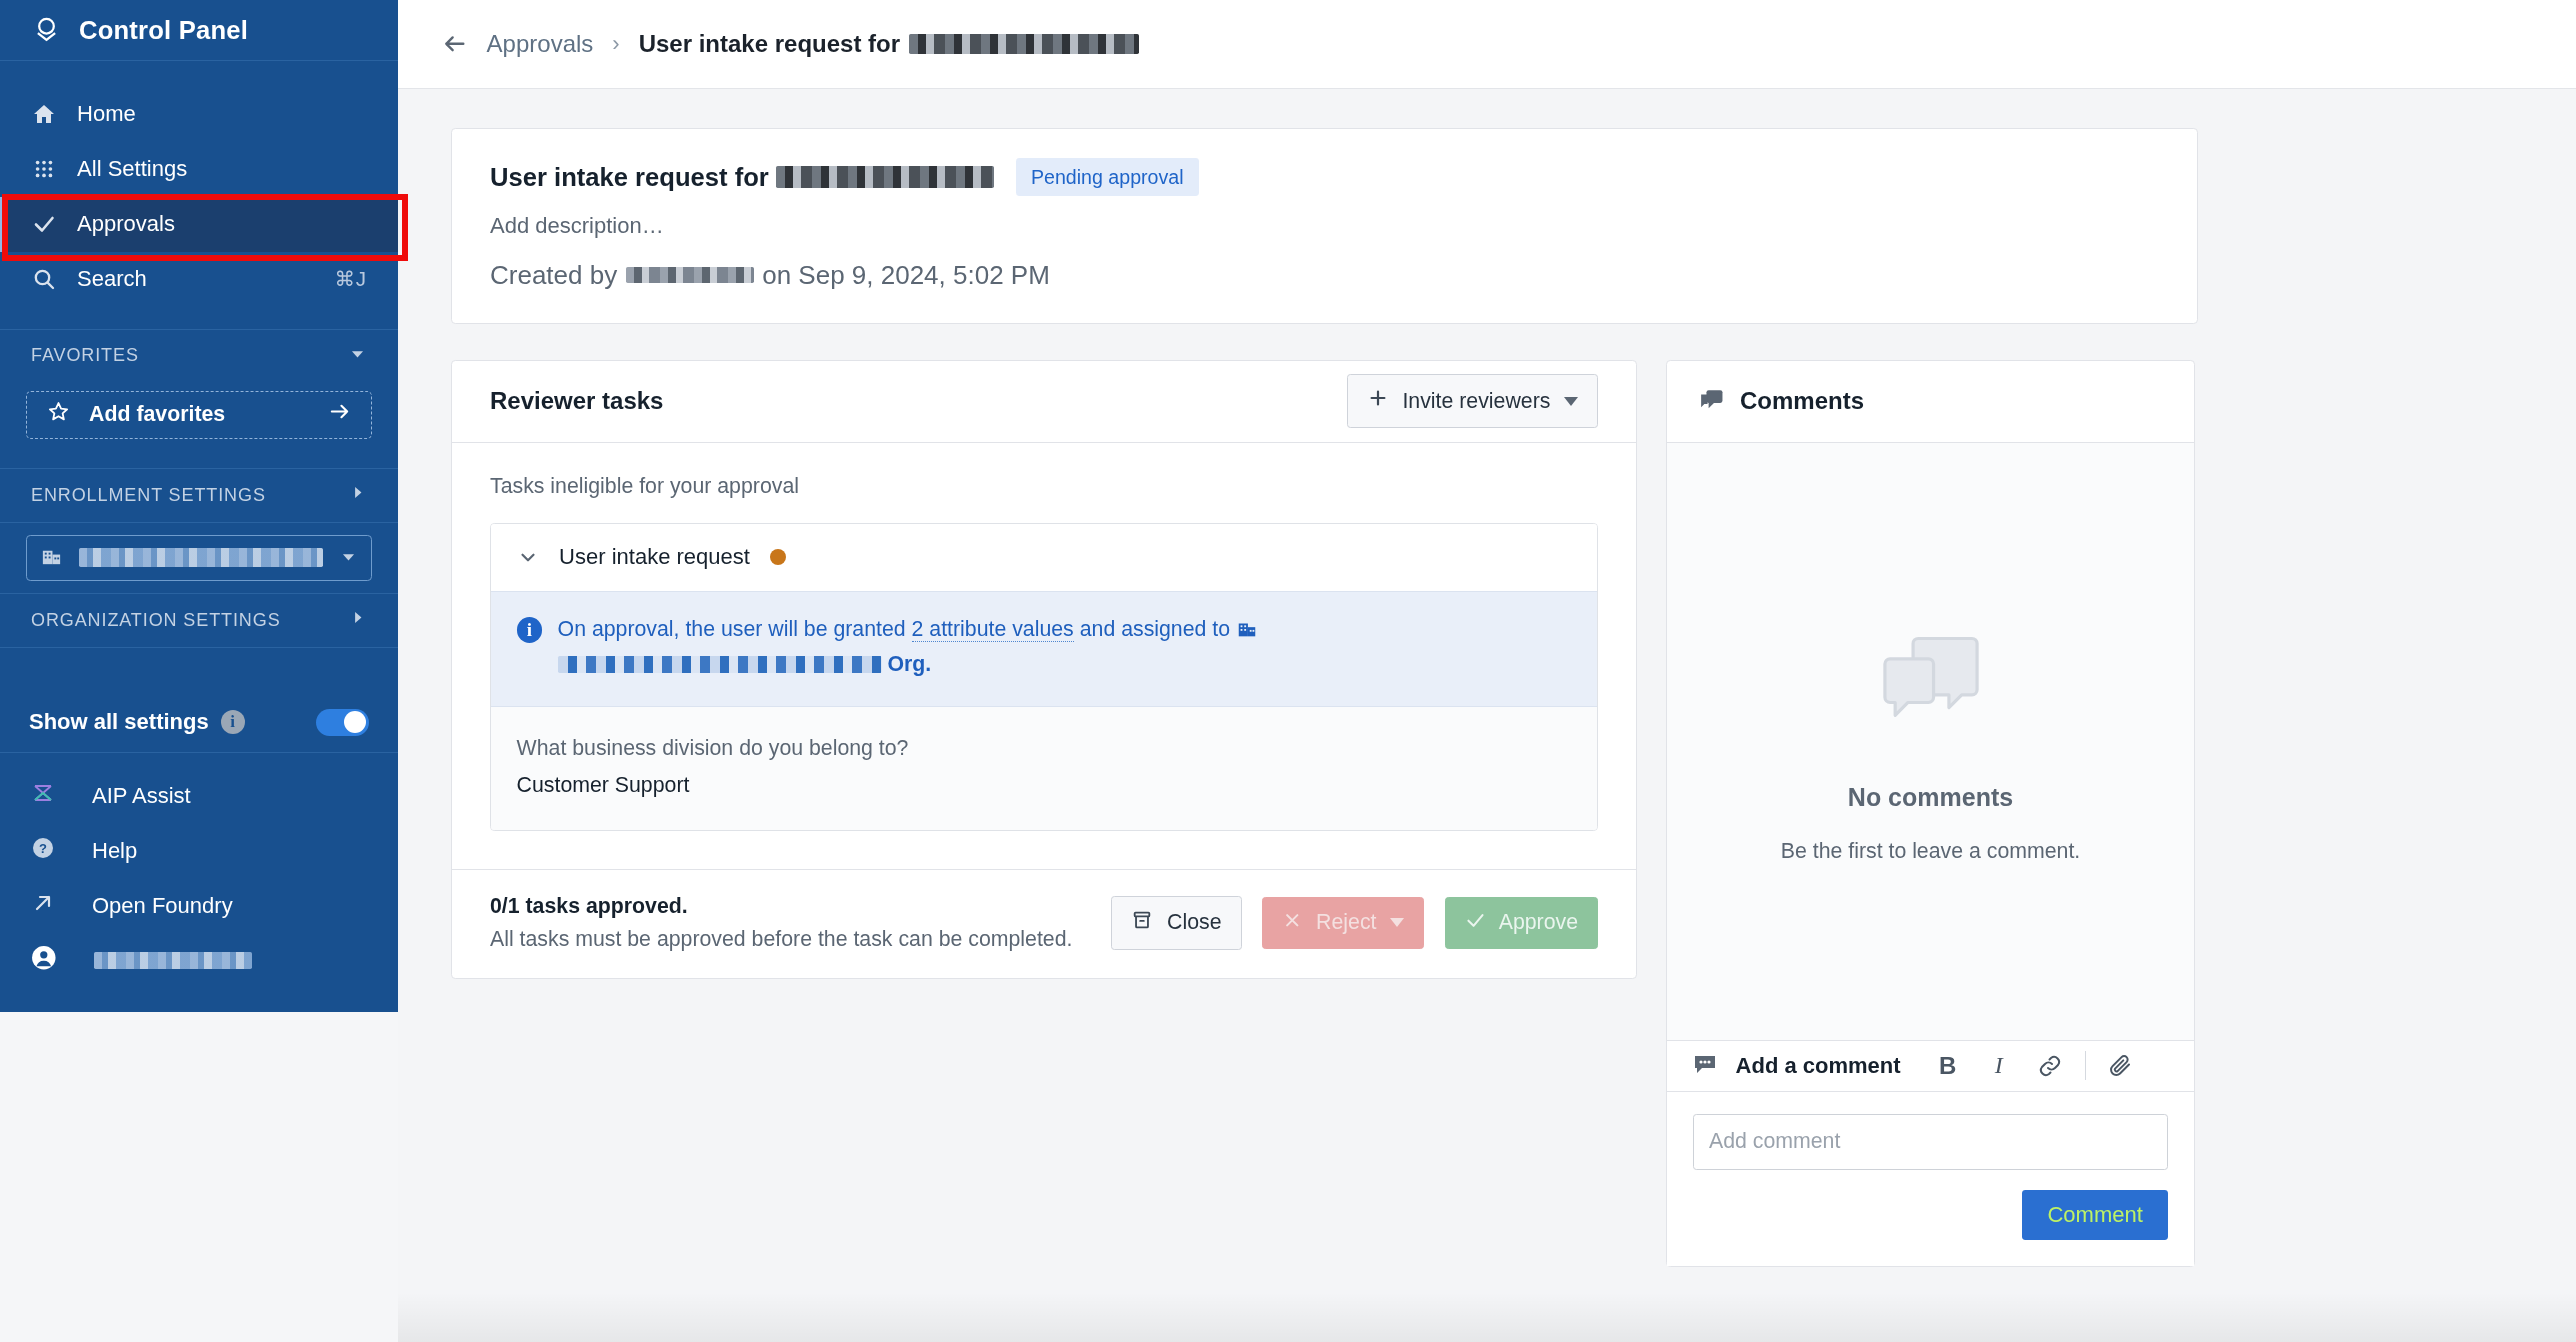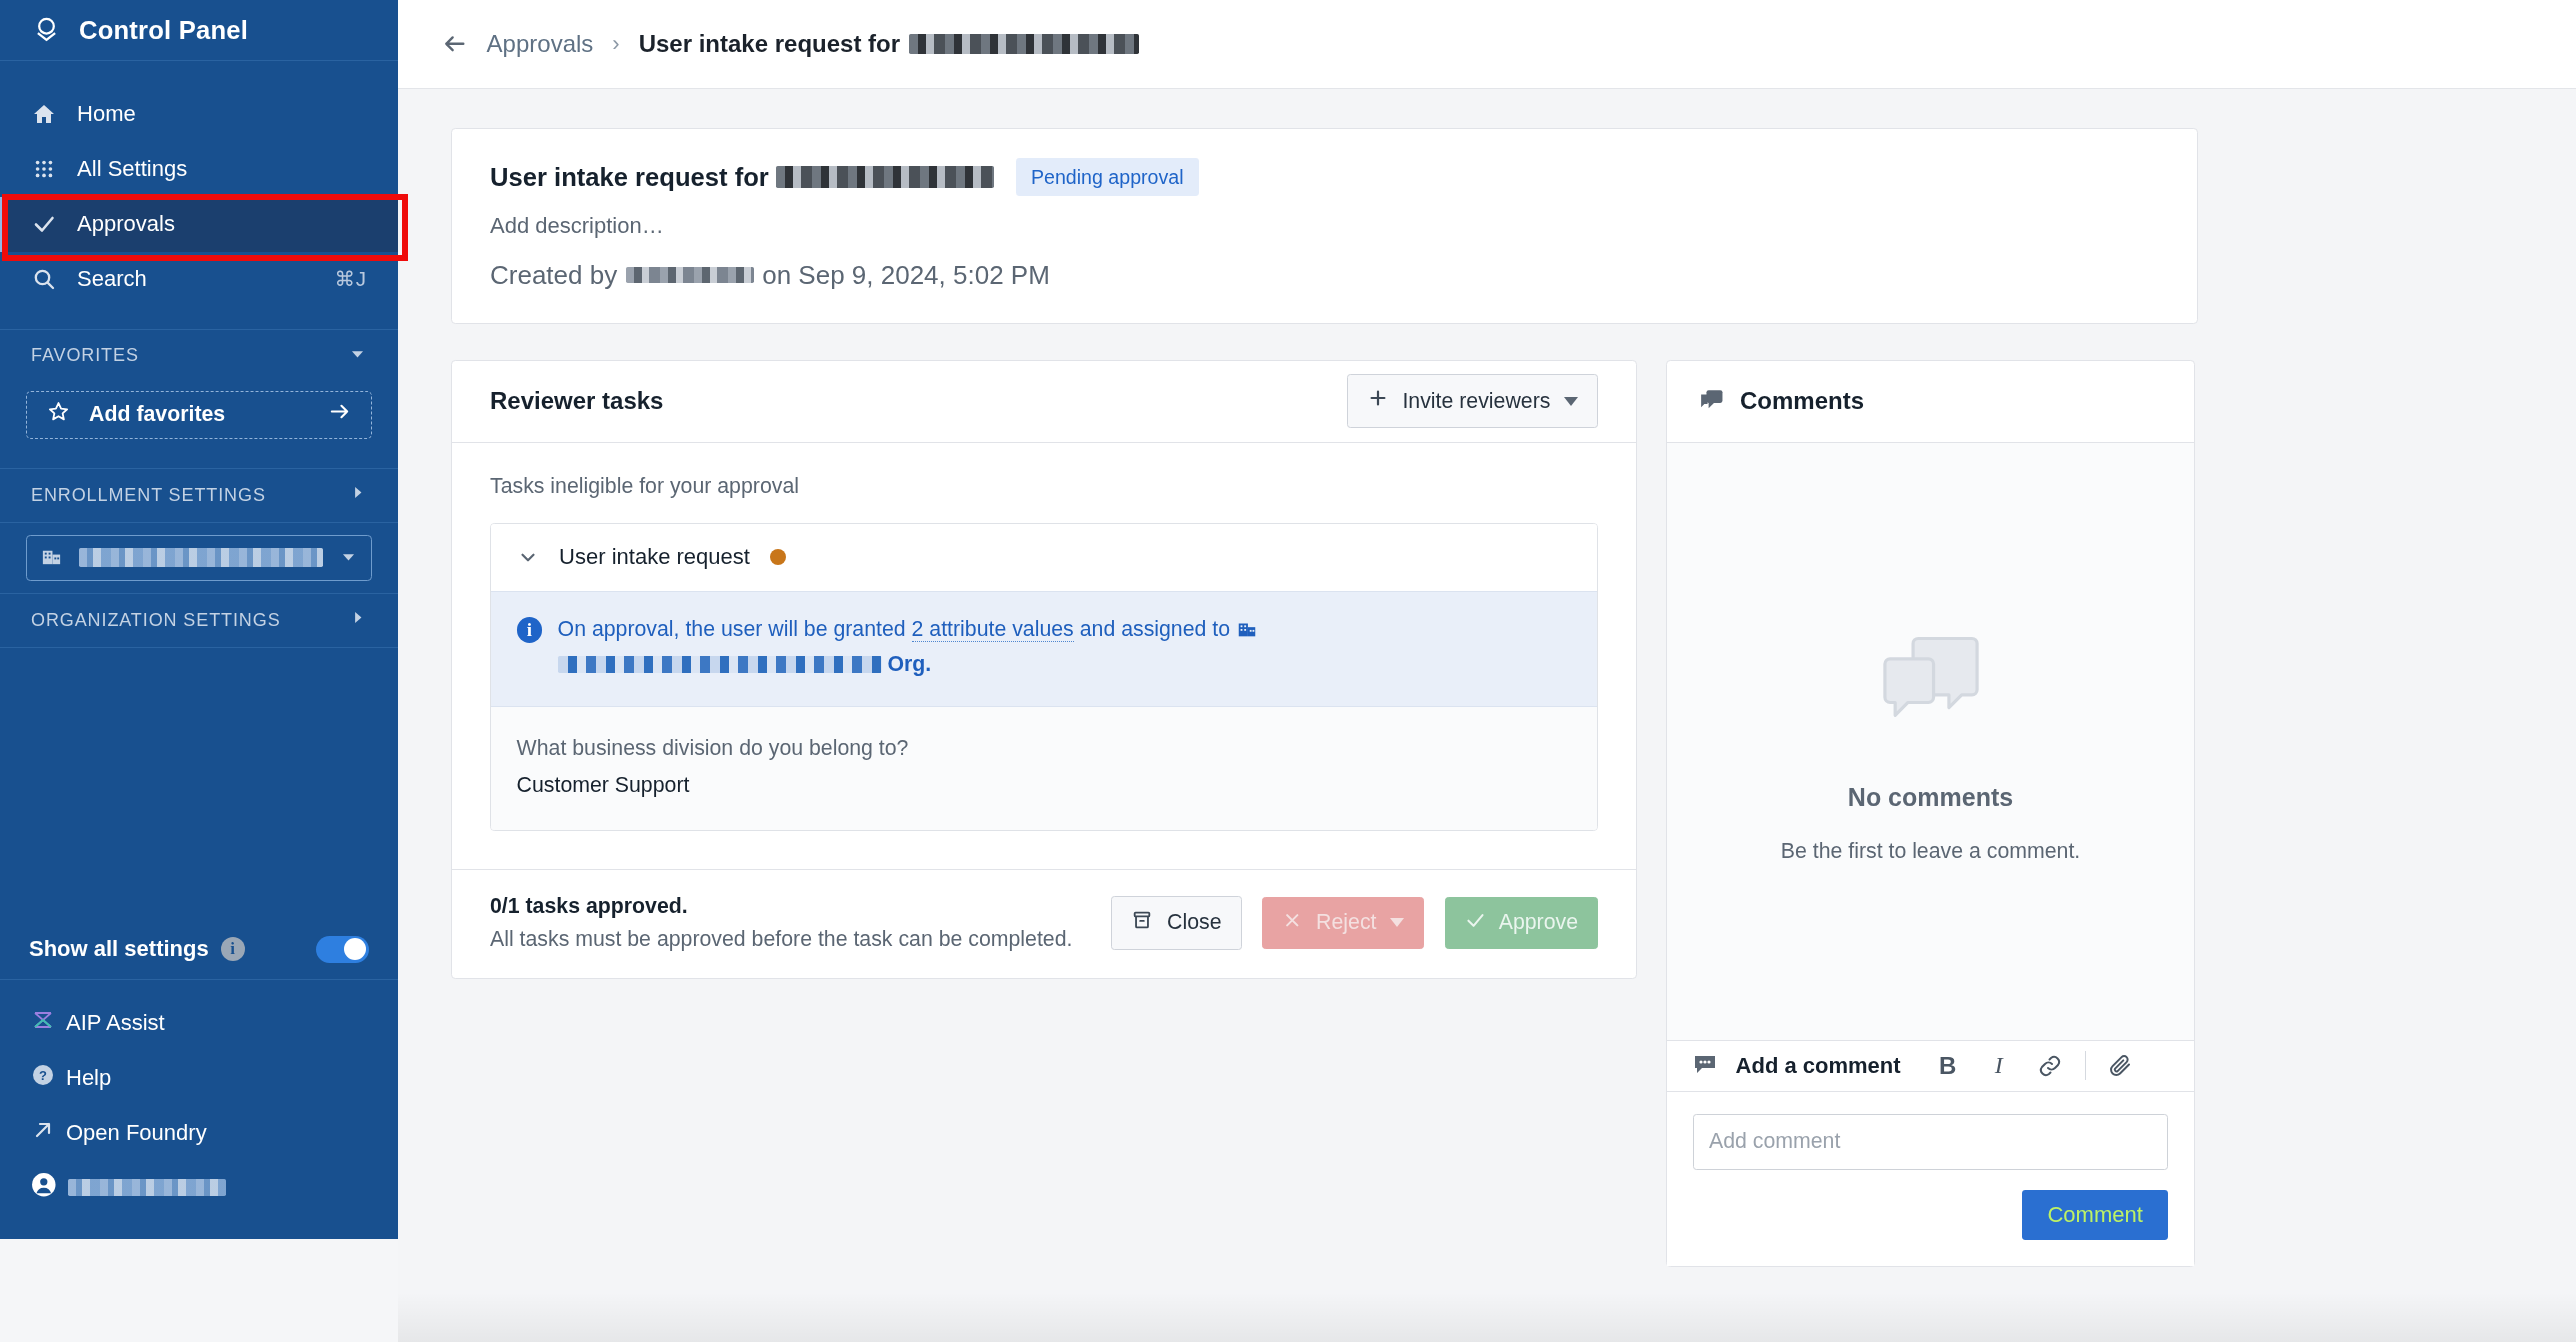--- a/index.html
+++ b/index.html
@@ -6,21 +6,21 @@
   html, body {
     width: 2576px; height: 1343px;
     font-family: "Liberation Sans", sans-serif;
     background: #ffffff;
     overflow: hidden;
   }
   .app { position: relative; width: 2576px; height: 1343px; display: flex; background:#f5f6f8; }
 
   
   .sidebar {
-    width: 398px; height: 1239px; flex: 0 0 398px;
+    width: 398px; height: 1012px; flex: 0 0 398px;
     background: #18508f;
     display: flex; flex-direction: column;
     color: #ffffff; position: relative;
   }
   .sb-header {
     height: 61px; display: flex; align-items: center; gap: 17px;
     padding: 0 31px; border-bottom: 0.9px solid #2a63a1;
   }
   .sb-logo { width: 31px; height: 31px; flex: 0 0 31px; }
   .sb-title { font-size: 25.6px; font-weight: bold; letter-spacing: 0.2px; }
@@ -82,21 +82,21 @@
     margin-left: auto; width: 53px; height: 27px; border-radius: 13.6px;
     background: #2e7fe0; position: relative; cursor: pointer;
   }
   .toggle::after {
     content: ""; position: absolute; right: 2.6px; top: 2.6px; width: 22px; height: 22px;
     border-radius: 50%; background: #ffffff;
   }
 
   .sb-bottom { padding: 15.4px 0 24px 0; }
   .sb-bitem {
-    height: 55px; display: flex; align-items: center; gap: 11px;
+    height: 55px; display: flex; align-items: center; gap: 37px;
     padding: 0 31px; font-size: 22px; cursor: pointer;
   }
 
   
   .annot {
     position: absolute; left: 1.7px; top: 194px; width: 406px; height: 67px;
     border: 6.8px solid #ef0b0b; pointer-events: none; z-index: 50;
   }
 
   

